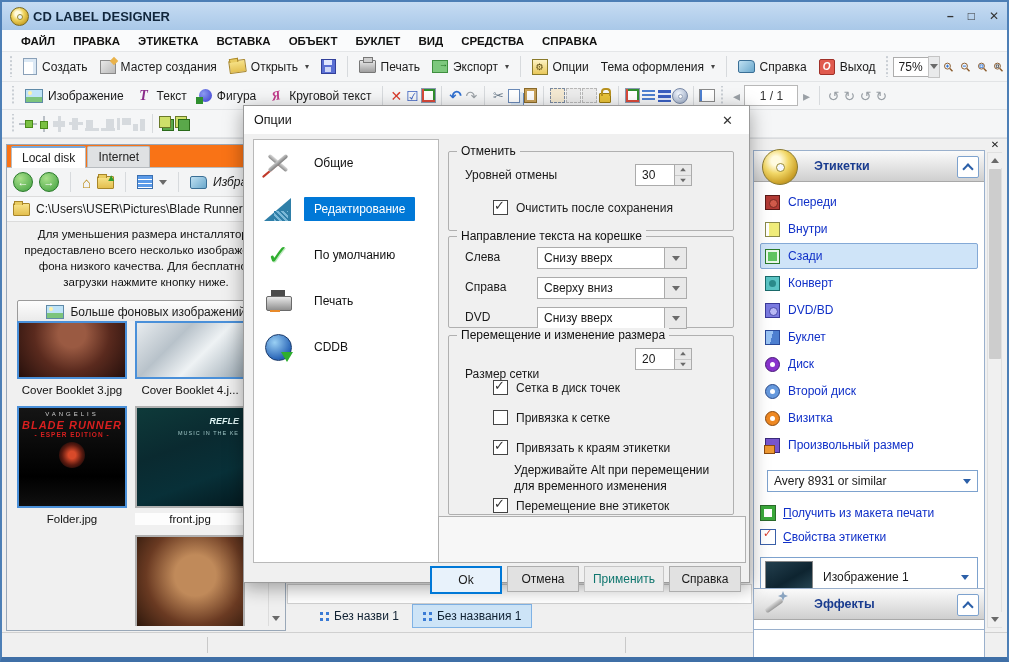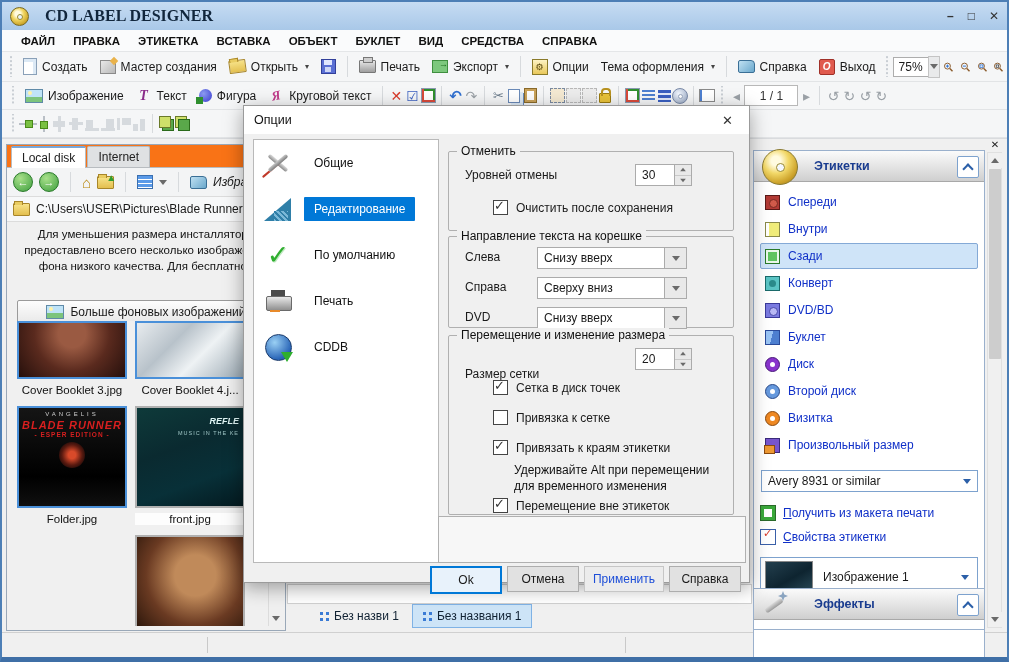--- a/index.html
+++ b/index.html
@@ -4,21 +4,21 @@
 <style>
   html,body{margin:0;padding:0;}
   body{width:1009px;height:662px;position:relative;overflow:hidden;
        font-family:"Liberation Sans","DejaVu Sans",sans-serif;font-size:12px;color:#1a1a1a;
        background:#f0f0f0;}
   .abs{position:absolute;}
   
   .frame{position:absolute;inset:0;border:2px solid #4d7fb6;border-bottom:5px solid #3f6fa6;pointer-events:none;z-index:90;}
   .titlebar{left:2px;top:2px;width:1005px;height:28px;background:linear-gradient(#c6dcf3,#a9c8e8);
             display:flex;align-items:center;padding:0 8px;box-sizing:border-box;}
-  .title-text{font-weight:bold;font-size:16px;color:#11263c;margin-left:16px;font-family:Liberation Serif, serif;}
+  .title-text{font-weight:bold;font-size:13px;color:#11263c;margin-left:4px;}
   .win-btns{margin-left:auto;display:flex;gap:14px;font-size:12px;color:#333;font-weight:bold;}
   .cd-ic{width:17px;height:17px;border-radius:50%;
          background:radial-gradient(circle at 40% 35%,#fffbe0 0 18%,#f0d560 40%,#c9a227 75%,#8a6b14);
          border:1px solid #7a6a20;position:relative;}
   .cd-ic::after{content:"";position:absolute;left:6px;top:6px;width:4px;height:4px;border-radius:50%;background:#e8f4ff;border:1px solid #9a8a30;}
   
   .menubar{left:2px;top:30px;width:1005px;height:22px;background:#fafbfc;border-bottom:1px solid #e4e6e8;
            display:flex;align-items:center;gap:0;padding-left:10px;box-sizing:border-box;font-weight:bold;}
   .menu-item{padding:2px 9px;font-size:11.5px;color:#111;}
   
@@ -211,21 +211,21 @@
   .chk .box{width:13px;height:13px;background:#fff;border:1px solid #444;position:relative;flex:0 0 auto;}
   .chk.on .box::after{content:"✓";position:absolute;left:0px;top:-3px;font-size:13px;color:#333;font-weight:bold;}
   .ddcombo{display:flex;height:22px;width:150px;box-sizing:border-box;}
   .ddcombo .dval{flex:1;background:#fff;border:1px solid #ababab;display:flex;align-items:center;padding-left:6px;}
   .ddcombo .dbtn{width:21px;background:#e9e9e9;border:1px solid #ababab;border-left:none;display:flex;align-items:center;justify-content:center;}
   .notetxt{font-size:12px;color:#111;line-height:16px;}
   .sunken{position:absolute;left:194px;top:410px;width:306px;height:45px;background:#f7f7f7;border:1px solid #b0b0b0;}
   .btnrow{position:absolute;right:8px;top:460px;display:flex;gap:5px;}
   .dbtn2{min-width:72px;height:22px;background:#e1e1e1;border:1px solid #adadad;display:flex;align-items:center;justify-content:center;font-size:12px;padding:12px 8px;box-sizing:border-box;}
   .dbtn2.focus{border:2px solid #0078d7;background:#e8f2fb;}
-  .dbtn2.dis{color:#1d4ed8;border-color:#c6c6c6;background:#ececec;}
+  .dbtn2.dis{color:#0f766e;border-color:#c6c6c6;background:#ececec;}
 </style>
 </head>
 <body>
 
 <div class="abs titlebar">
   <span class="cd-ic"></span>
   <span class="title-text">CD LABEL DESIGNER</span>
   <span class="win-btns">
     <span>–</span>
     <span>□</span>
@@ -484,20 +484,21 @@
     <span style="font-style:italic;">Избранное</span>
   </div>
   <div class="pathrow">
     <i class="ic-folder"></i>
     <span>C:\Users\USER\Pictures\Blade Runner</span>
   </div>
   <div class="inforow">
     <div>Для уменьшения размера инсталлятора</div>
     <div>предоставлено всего несколько изображений</div>
     <div>фона низкого качества. Для бесплатной</div>
+    <div>загрузки нажмите кнопку ниже.</div>
   </div>
   <div class="morebtn">
     <i class="ic-img"></i>
     <span>Больше фоновых изображений</span>
   </div>
 
   <div class="thumbs">
 
     <div class="cellimg" style="left:10px;top:0;width:110px;height:58px;">
         <div class="art-face"></div>
@@ -595,21 +596,21 @@
       </div>
     <div class="litem">
         <i class="li-ic i-card"></i>
         <span>Визитка</span>
       </div>
     <div class="litem">
         <i class="li-ic i-custom"></i>
         <span>Произвольный размер</span>
       </div>
   </div>
-  <div class="combo" style="margin:12px 6px 0 7px;">
+  <div class="combo" style="margin:12px 6px 0 13px;">
     <span>Avery 8931 or similar</span>
     <span class="cb-btn">
         <i class="tri-dn blue"></i>
       </span>
   </div>
   <div style="margin-top:9px;">
     <div class="rlink">
         <i class="ic-layout"></i>
         <span class="txt">Получить из макета печати</span>
       </div>

